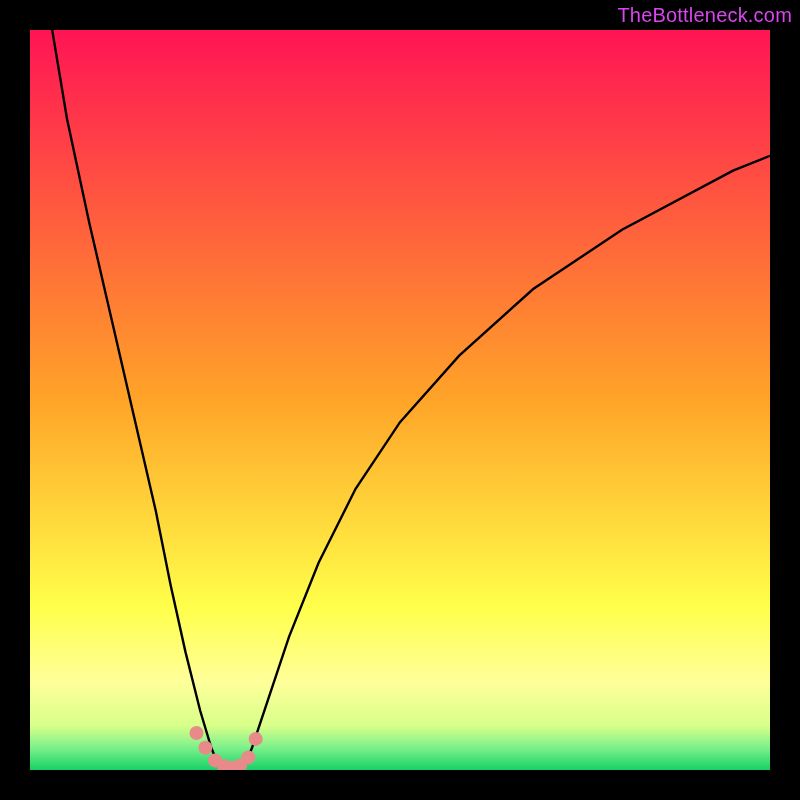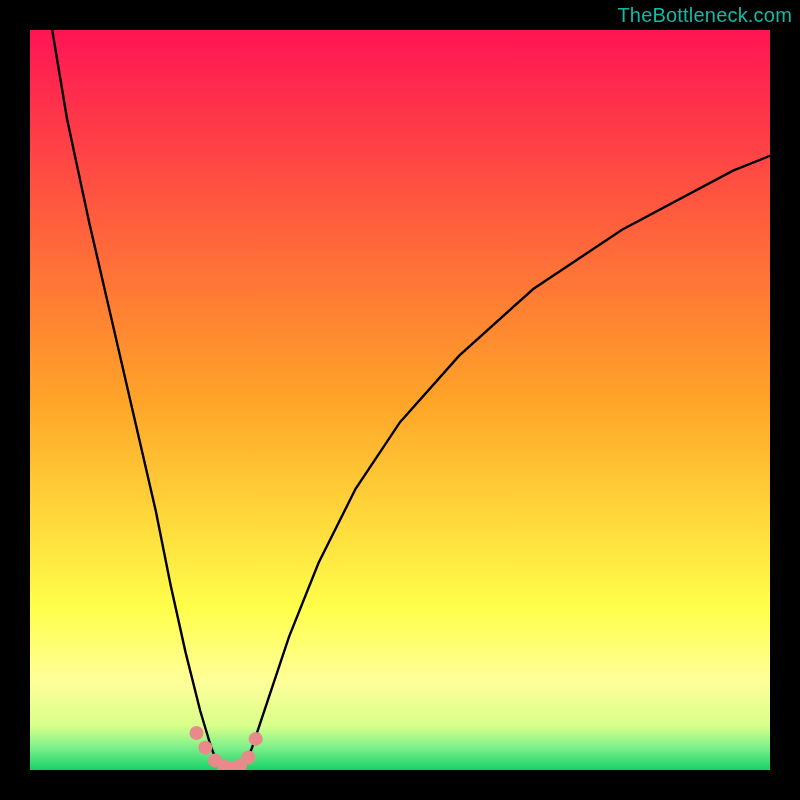--- a/index.html
+++ b/index.html
@@ -16,21 +16,21 @@
     top: 0;
     left: 0;
     width: 800px;
     height: 800px;
     background: #000;
   }
   .watermark {
     position: absolute;
     top: 4px;
     right: 8px;
-    color: #14b8a6;
+    color: #d946ef;
     font-size: 20px;
     font-weight: 500;
     z-index: 5;
     letter-spacing: 0.2px;
   }
   .plot-area {
     position: absolute;
     left: 30px;
     top: 30px;
     width: 740px;

